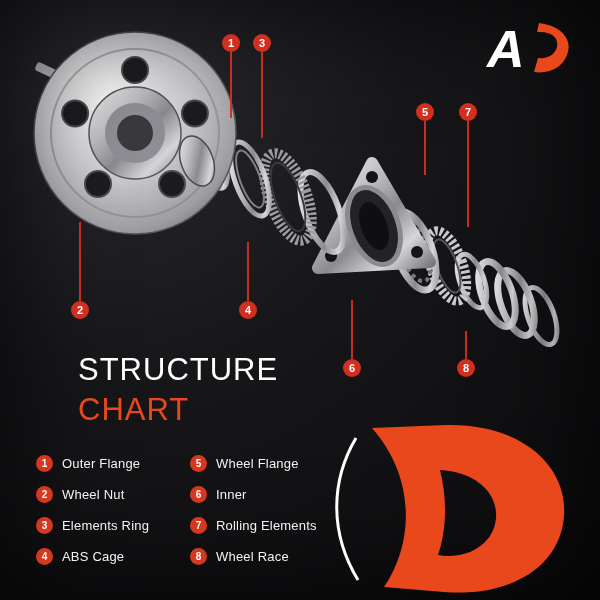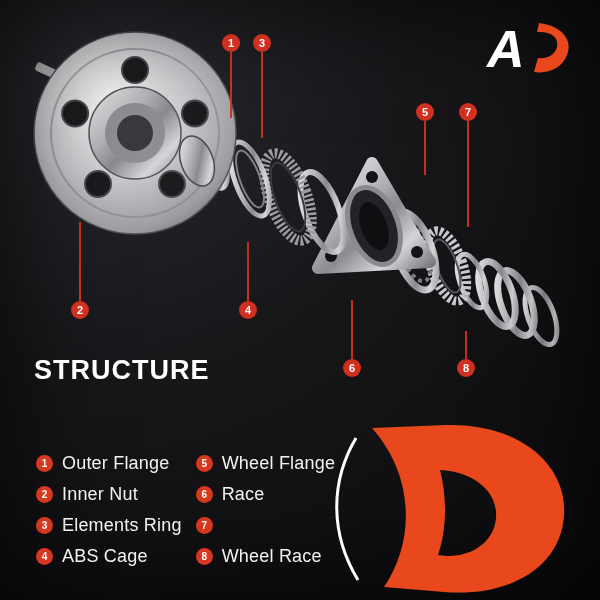--- a/index.html
+++ b/index.html
@@ -11,33 +11,33 @@
   .vignette{position:absolute;inset:0;box-shadow:inset 0 0 120px rgba(0,0,0,.75);pointer-events:none;}
   svg{display:block;}
   .diagram{position:absolute;left:0;top:0;}
   .callout{
     position:absolute;width:18px;height:18px;border-radius:50%;
     background:#d12f1f;color:#fff;text-align:center;
     font:bold 11px/18px "Liberation Sans",sans-serif;z-index:5;
   }
   .cline{position:absolute;width:2px;background:#d12f1f;z-index:4;opacity:.95;}
   .title-block{position:absolute;left:34px;top:350px;z-index:6;}
-  .title-line{font-size:27px;font-weight:700;letter-spacing:1px;line-height:40px;color:#ffffff;}
+  .title-line{font-size:31px;font-weight:400;letter-spacing:1px;line-height:40px;color:#ffffff;margin-left:44px;}
   .title-line.accent{color:#e8481c;}
   .legend{
     position:absolute;left:36px;top:448px;z-index:6;
     display:grid;grid-template-rows:repeat(4,31px);grid-auto-flow:column;
     grid-auto-columns:minmax(140px,auto);column-gap:14px;
   }
   .legend-item{display:flex;align-items:center;gap:9px;}
   .lnum{
     flex:0 0 auto;width:17px;height:17px;border-radius:50%;background:#d6381f;
     color:#fff;text-align:center;font:bold 10px/17px "Liberation Sans",sans-serif;
   }
-  .llabel{color:#f2f2f2;font-size:18px;letter-spacing:.2px;}
+  .llabel{color:#f2f2f2;font-size:13px;letter-spacing:.2px;}
   .brand-logo{position:absolute;top:18px;right:22px;z-index:6;}
   .d-mark{position:absolute;right:26px;bottom:4px;z-index:3;}
 </style>
 </head>
 <body>
 
 <div class="canvas">
 
   <svg class="diagram" width="600" height="400" viewBox="0 0 600 400" aria-hidden="true">
     <defs>
@@ -137,49 +137,51 @@
   <div class="callout" style="left:343px;top:359px">6</div>
   <div class="callout" style="left:457px;top:359px">8</div>
 
   <svg class="brand-logo" width="95" height="58" viewBox="0 0 95 58">
     <path d="M56,5 C80,8 90,23 84,37 C79,50 66,56 51,54 L55,40 C66,41 72,36 74,29 C76,20 69,13 54,14 Z" fill="#e8481c"></path>
     <text x="4" y="49" font-family="&quot;Liberation Sans&quot;,sans-serif" font-size="52" font-weight="800" font-style="italic" fill="#ffffff">A</text>
   </svg>
 
   <div class="title-block">
     <div class="title-line">STRUCTURE</div>
+    <div class="title-line accent">CHART</div>
   </div>
 
   <div class="legend">
     <div class="legend-item">
       <span class="lnum">1</span>
       <span class="llabel">Outer Flange</span>
     </div>
     <div class="legend-item">
       <span class="lnum">2</span>
-      <span class="llabel">Inner Nut</span>
+      <span class="llabel">Wheel Nut</span>
     </div>
     <div class="legend-item">
       <span class="lnum">3</span>
       <span class="llabel">Elements Ring</span>
     </div>
     <div class="legend-item">
       <span class="lnum">4</span>
       <span class="llabel">ABS Cage</span>
     </div>
     <div class="legend-item">
       <span class="lnum">5</span>
       <span class="llabel">Wheel Flange</span>
     </div>
     <div class="legend-item">
       <span class="lnum">6</span>
-      <span class="llabel">Race</span>
+      <span class="llabel">Inner</span>
     </div>
     <div class="legend-item">
       <span class="lnum">7</span>
+      <span class="llabel">Rolling Elements</span>
     </div>
     <div class="legend-item">
       <span class="lnum">8</span>
       <span class="llabel">Wheel Race</span>
     </div>
   </div>
 
   <svg class="d-mark" width="248" height="172" viewBox="0 0 248 172">
     <path d="M30,14 C4,58 4,110 32,156" fill="none" stroke="#ffffff" stroke-width="3"></path>
     <path fill-rule="evenodd" fill="#e8481c" d="M46,4 L120,1 C192,-1 242,40 238,92 C234,146 180,173 118,168 L58,163

